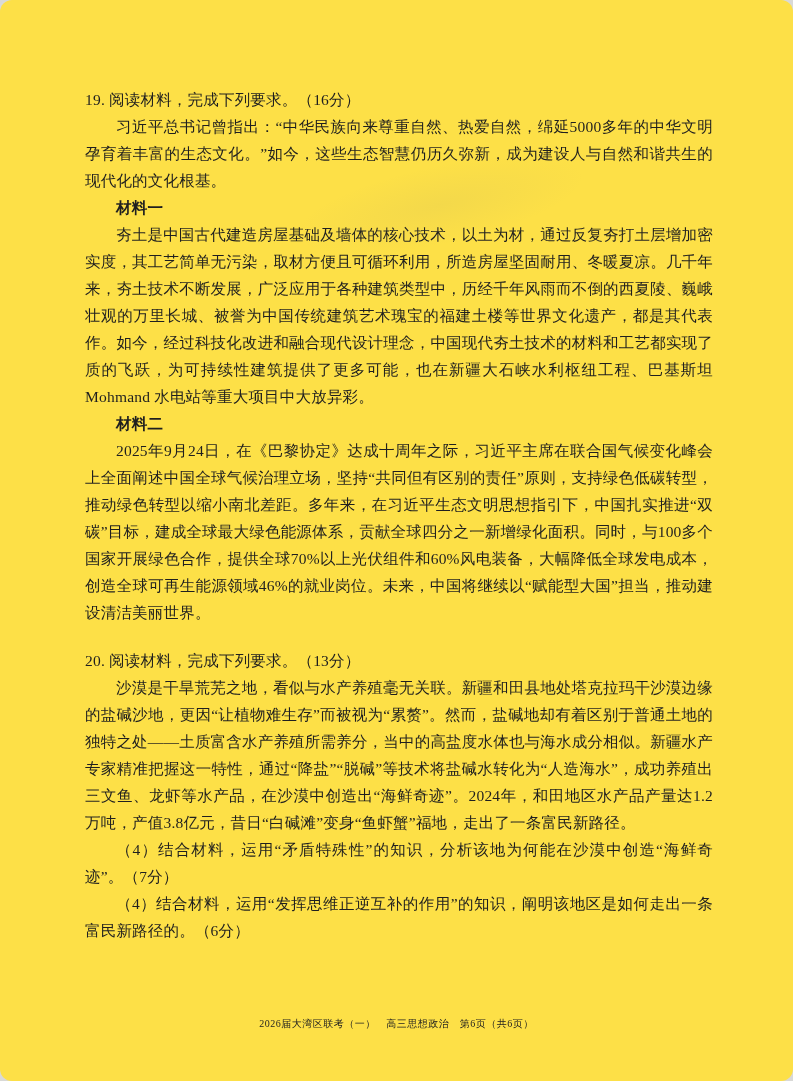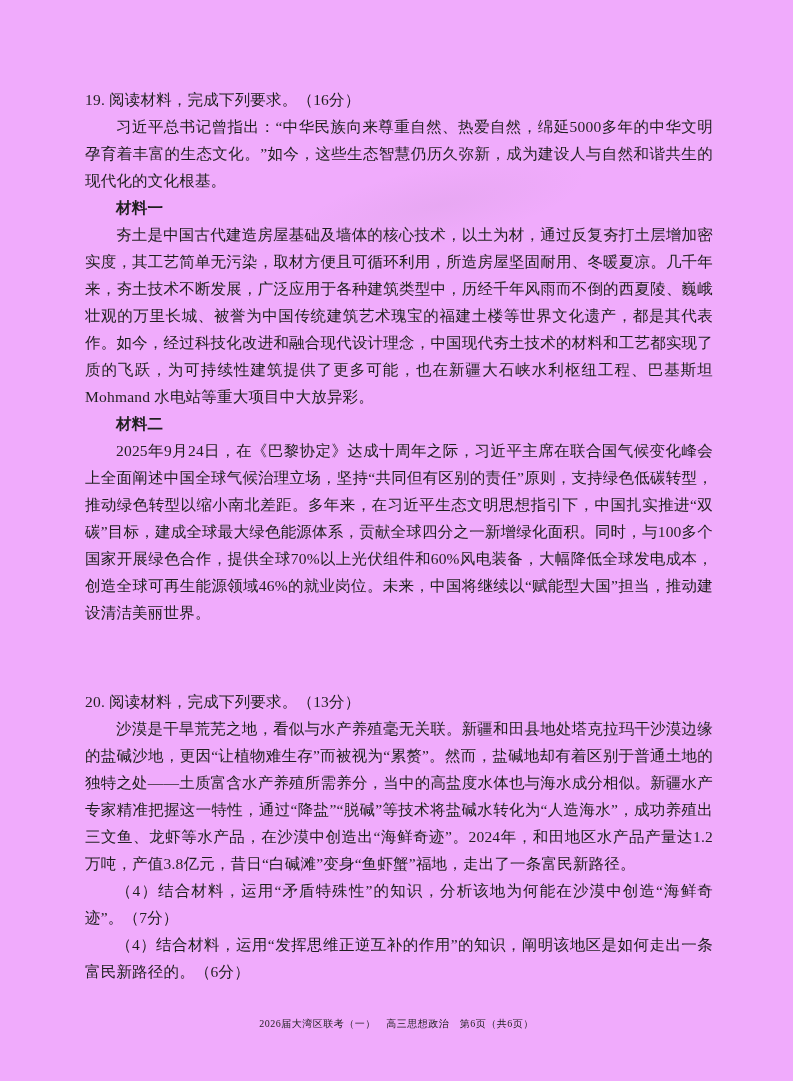--- a/index.html
+++ b/index.html
@@ -42,36 +42,36 @@
   p.indent {
     text-indent: 2em;
   }
   .q-heading {
     text-indent: 0;
   }
   .material-label {
     font-weight: bold;
   }
   .question-20 {
-    margin-top: 62px;
+    margin-top: 21px;
   }
   .footer {
     position: absolute;
     left: 0;
     bottom: 50px;
     width: 100%;
     text-align: center;
     font-size: 10px;
     letter-spacing: 0.5px;
   }
 </style>
 </head>
 <body>
 
-<div class="page" style="background: #f0abfc; color: rgb(31, 31, 31);">
+<div class="page" style="background: #fde047; color: rgb(31, 31, 31); border-radius: 12px;">
 
   <div class="watermark"></div>
 
   <section>
     <p class="q-heading">19. 阅读材料，完成下列要求。（16分）</p>
     <p class="indent">习近平总书记曾指出：“中华民族向来尊重自然、热爱自然，绵延5000多年的中华文明孕育着丰富的生态文化。”如今，这些生态智慧仍历久弥新，成为建设人与自然和谐共生的现代化的文化根基。</p>
     <p class="indent material-label">材料一</p>
     <p class="indent">夯土是中国古代建造房屋基础及墙体的核心技术，以土为材，通过反复夯打土层增加密实度，其工艺简单无污染，取材方便且可循环利用，所造房屋坚固耐用、冬暖夏凉。几千年来，夯土技术不断发展，广泛应用于各种建筑类型中，历经千年风雨而不倒的西夏陵、巍峨壮观的万里长城、被誉为中国传统建筑艺术瑰宝的福建土楼等世界文化遗产，都是其代表作。如今，经过科技化改进和融合现代设计理念，中国现代夯土技术的材料和工艺都实现了质的飞跃，为可持续性建筑提供了更多可能，也在新疆大石峡水利枢纽工程、巴基斯坦 Mohmand 水电站等重大项目中大放异彩。</p>
     <p class="indent material-label">材料二</p>
     <p class="indent">2025年9月24日，在《巴黎协定》达成十周年之际，习近平主席在联合国气候变化峰会上全面阐述中国全球气候治理立场，坚持“共同但有区别的责任”原则，支持绿色低碳转型，推动绿色转型以缩小南北差距。多年来，在习近平生态文明思想指引下，中国扎实推进“双碳”目标，建成全球最大绿色能源体系，贡献全球四分之一新增绿化面积。同时，与100多个国家开展绿色合作，提供全球70%以上光伏组件和60%风电装备，大幅降低全球发电成本，创造全球可再生能源领域46%的就业岗位。未来，中国将继续以“赋能型大国”担当，推动建设清洁美丽世界。</p>

